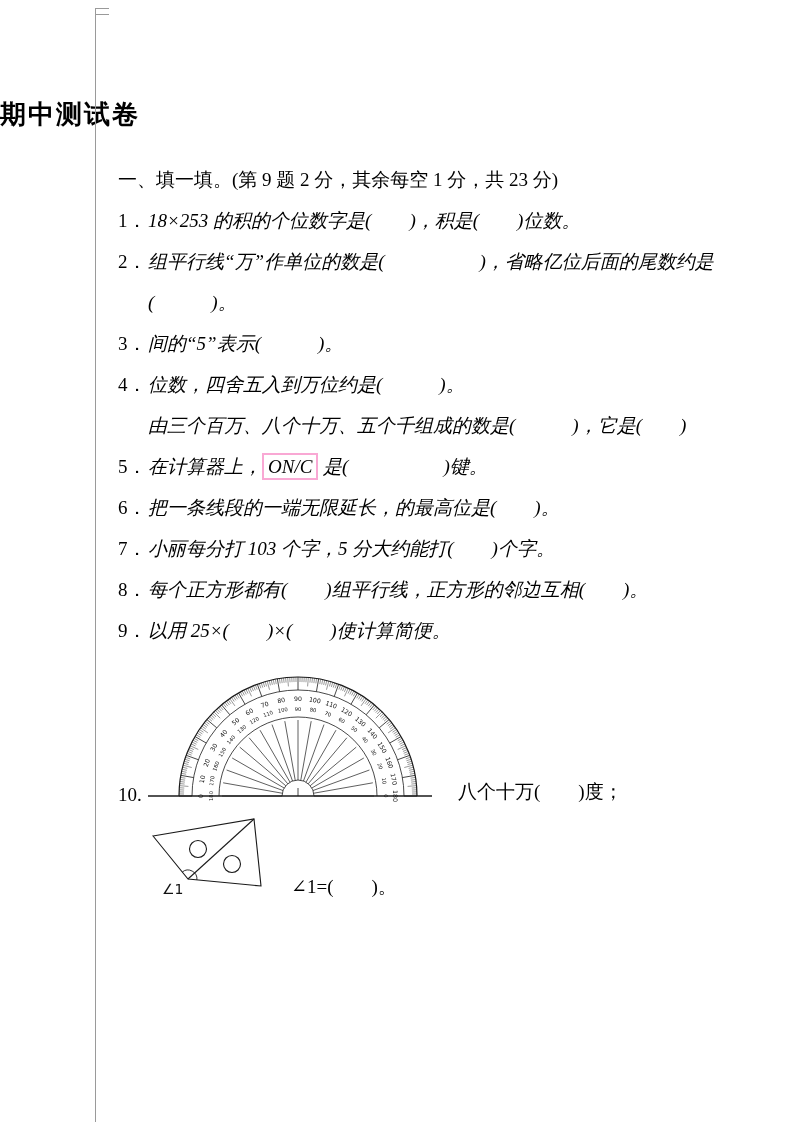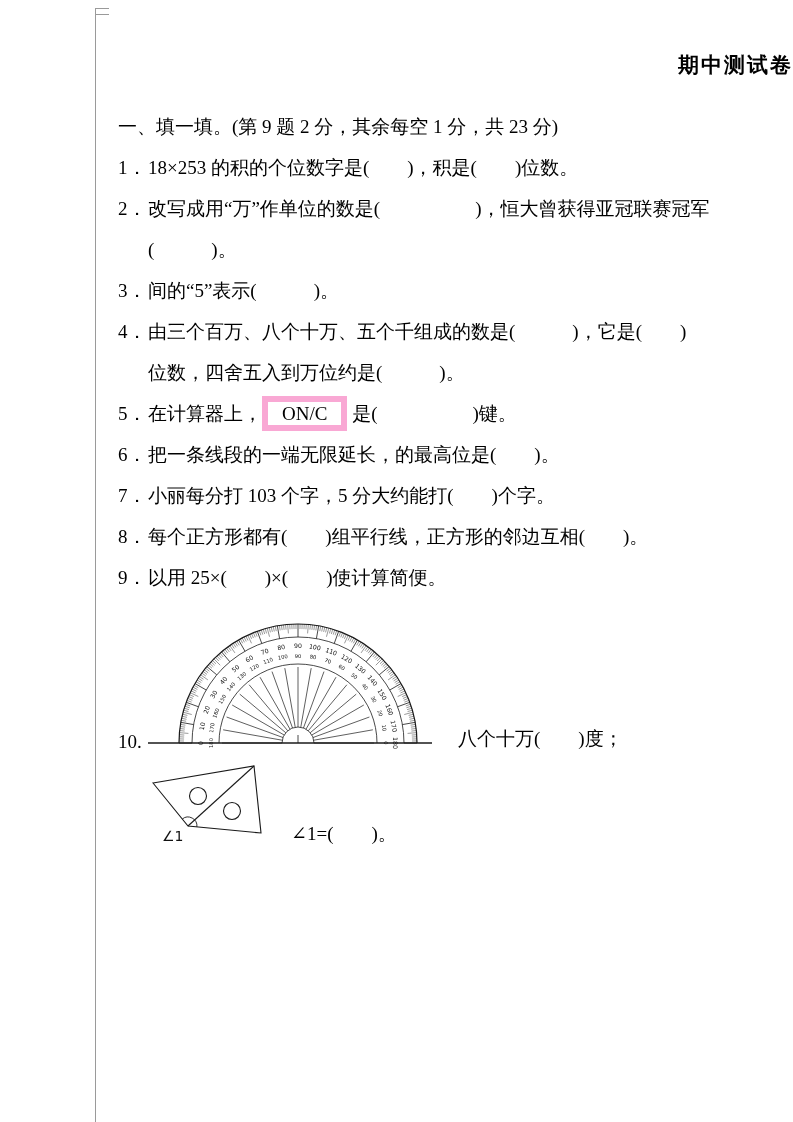--- a/index.html
+++ b/index.html
@@ -5,30 +5,30 @@
   * { margin:0; padding:0; box-sizing:border-box; }
   html,body { background:#ffffff; }
   .page {
     position:relative; width:793px; height:1122px; background:#fff; color:#000;
     font-family:"Liberation Serif","DejaVu Serif",serif; overflow:hidden;
   }
   .border-left { position:absolute; left:95px; top:8px; height:1114px; width:0; border-left:1px solid #9a9a9a; }
   .tick { position:absolute; left:95px; width:14px; height:0; border-top:1px solid #9a9a9a; }
   .tick.t1 { top:8px; } .tick.t2 { top:14px; }
   .title {
-    padding-top:51px; text-align:right; font-size:21px; font-weight:bold; letter-spacing:2px;
+    padding-top:97px; text-align:left; font-size:26px; font-weight:bold; letter-spacing:2px;
     font-family:"Liberation Sans","DejaVu Sans",sans-serif;
   }
   .content { margin:27px 50px 12px 118px; font-size:19px; }
   .section { line-height:41px; white-space:nowrap; }
   .question { display:flex; align-items:flex-start; }
   .qnum { width:30px; flex-shrink:0; line-height:41px; }
   .qbody { flex:1; min-width:0; }
-  .qline { line-height:41px; white-space:nowrap; }
-  .boxed { display:inline-block; border:6px solid #f9a8d4; padding:0 14px; line-height:23px; }
+  .qline { line-height:41px; white-space:nowrap;font-style:italic; }
+  .boxed { display:inline-block; border:2px solid #f9a8d4; padding:0 4px; line-height:23px; }
   .figrow { display:flex; align-items:flex-end; }
   .figrow .qnum { line-height:26px; }
   .caption { line-height:26px; margin:0 0 3px 8px; white-space:nowrap; }
   .shape-row { margin-left:30px; margin-top:8px; }
   svg text { font-family:"DejaVu Sans","Liberation Sans",sans-serif; fill:#111; }
 </style>
 </head>
 <body>
 
 <div class="page">
@@ -44,35 +44,35 @@
     <div id="questions">
         <div class="question">
           <div class="qnum">1．</div>
           <div class="qbody">
             <div class="qline">18×253 的积的个位数字是(　　)，积是(　　)位数。</div>
           </div>
         </div>
         <div class="question">
           <div class="qnum">2．</div>
           <div class="qbody">
-            <div class="qline">改写成用“万”作单位的数是(　　　　　)，恒大曾获得亚冠联赛冠军</div>
+            <div class="qline">组平行线“万”作单位的数是(　　　　　)，省略亿位后面的尾数约是</div>
             <div class="qline">(　　　)。</div>
           </div>
         </div>
         <div class="question">
           <div class="qnum">3．</div>
           <div class="qbody">
             <div class="qline">间的“5”表示(　　　)。</div>
           </div>
         </div>
         <div class="question">
           <div class="qnum">4．</div>
           <div class="qbody">
+            <div class="qline">位数，四舍五入到万位约是(　　　)。</div>
             <div class="qline">由三个百万、八个十万、五个千组成的数是(　　　)，它是(　　)</div>
-            <div class="qline">位数，四舍五入到万位约是(　　　)。</div>
           </div>
         </div>
         <div class="question">
           <div class="qnum">5．</div>
           <div class="qbody">
             <div class="qline"><span>在计算器上，</span><span class="boxed">ON/C</span><span> 是(　　　　　)键。</span></div>
           </div>
         </div>
         <div class="question">
           <div class="qnum">6．</div>

